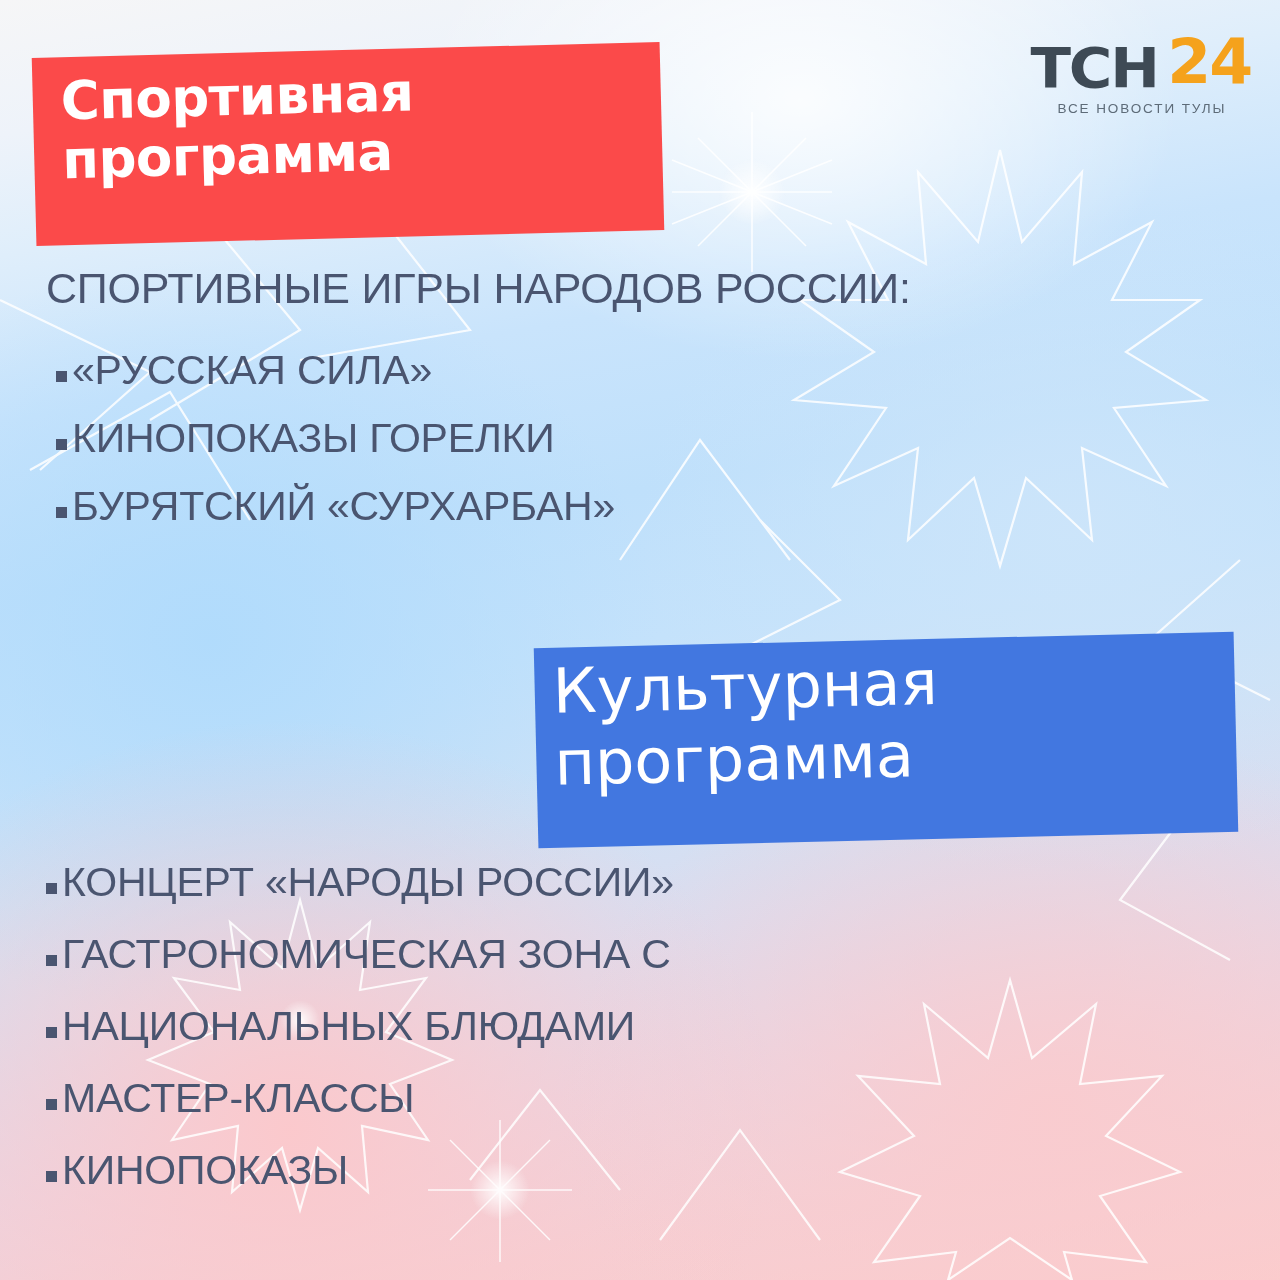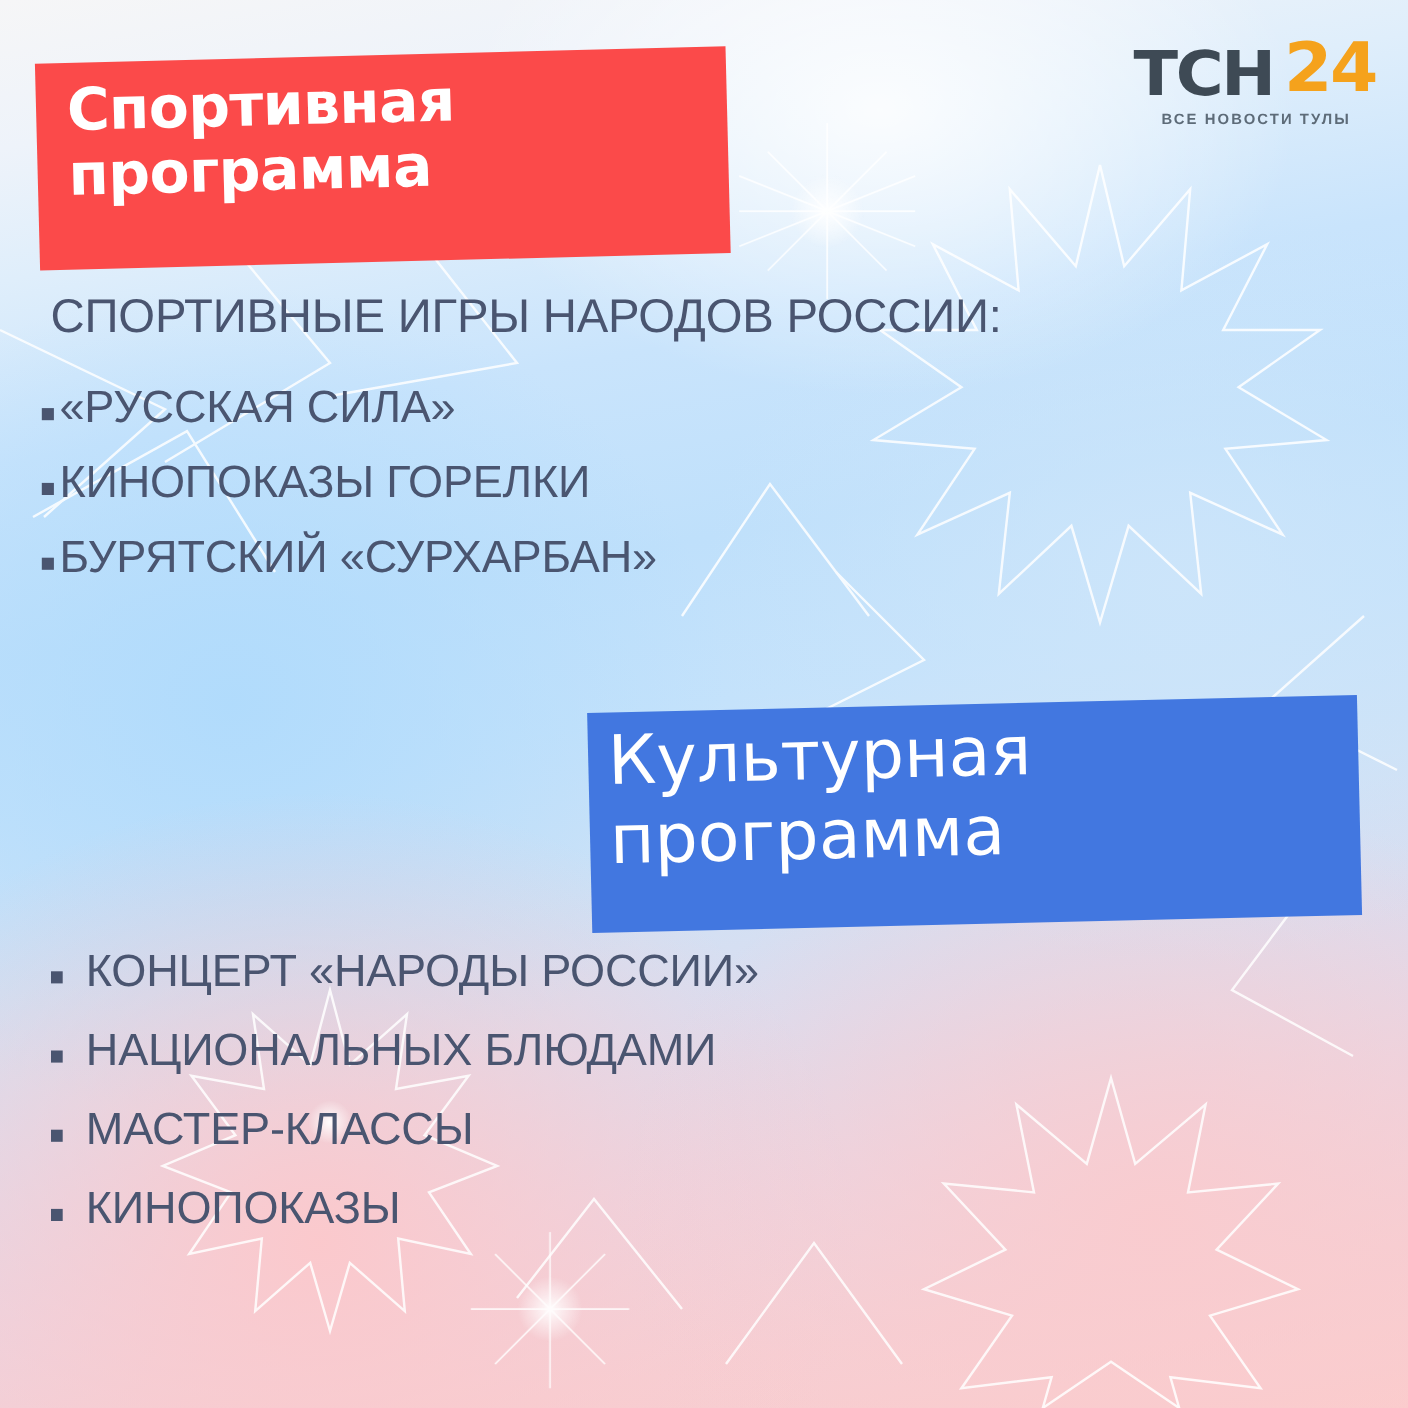--- a/index.html
+++ b/index.html
@@ -49,21 +49,21 @@
     font-size:56px;font-weight:bold;color:#3e4a55;
     font-family:"DejaVu Sans",sans-serif;
     transform:scaleX(1.06);
   }
   #logo .num{
     font-size:62px;font-weight:bold;color:#f5a21c;
     font-family:"DejaVu Sans",sans-serif;
     margin-left:2px;margin-top:-8px;transform:scaleX(1.02);
   }
   #logo .tagline{
-    margin-top:9px;font-size:13.5px;font-weight:bold;color:#5d6b78;
+    margin-top:9px;font-size:13.5px;font-weight:normal;color:#5d6b78;
     letter-spacing:1.9px;
   }
 
   
   .banner{position:absolute;color:#fff;box-sizing:border-box;}
   #banner-sport{
     left:34px;top:50px;width:628px;height:188px;
     background:#fb4a4a;transform:rotate(-1.45deg);
     padding:14px 22px 0 28px;
   }
@@ -90,24 +90,24 @@
   .list{list-style:none;margin:0;padding:0;}
   .list li{
     display:flex;align-items:baseline;
     font-size:41px;font-weight:normal;letter-spacing:-.2px;
     white-space:nowrap;color:#4a5570;
   }
   .bullet{
     display:inline-block;width:11px;height:11px;background:#4a5570;
     margin-right:5px;flex:0 0 auto;position:relative;top:-2px;
   }
-  #sport-list{left:38px;top:336px;}
+  #sport-list{left:56px;top:336px;}
   #sport-list li{height:68px;line-height:68px;}
   #culture-list{left:46px;top:846px;}
-  #culture-list li{height:72px;line-height:72px;gap:16px;}
+  #culture-list li{height:72px;line-height:72px;}
   #culture-list li.wide{font-size:41px;}
 </style>
 </head>
 <body>
 
 <div id="card">
 
   <div class="bloom b1"></div>
   <div class="bloom b2"></div>
   <div class="bloom b3"></div>
@@ -197,20 +197,24 @@
     <div class="btext">программа</div>
   </div>
 
   <ul class="list txt" id="culture-list">
     <li>
         <span class="bullet"></span>
         <span>КОНЦЕРТ «НАРОДЫ РОССИИ»</span>
       </li>
     <li>
         <span class="bullet"></span>
+        <span>ГАСТРОНОМИЧЕСКАЯ ЗОНА С</span>
+      </li>
+    <li>
+        <span class="bullet"></span>
         <span>НАЦИОНАЛЬНЫХ БЛЮДАМИ</span>
       </li>
     <li>
         <span class="bullet"></span>
         <span>МАСТЕР-КЛАССЫ</span>
       </li>
     <li>
         <span class="bullet"></span>
         <span>КИНОПОКАЗЫ</span>
       </li>

